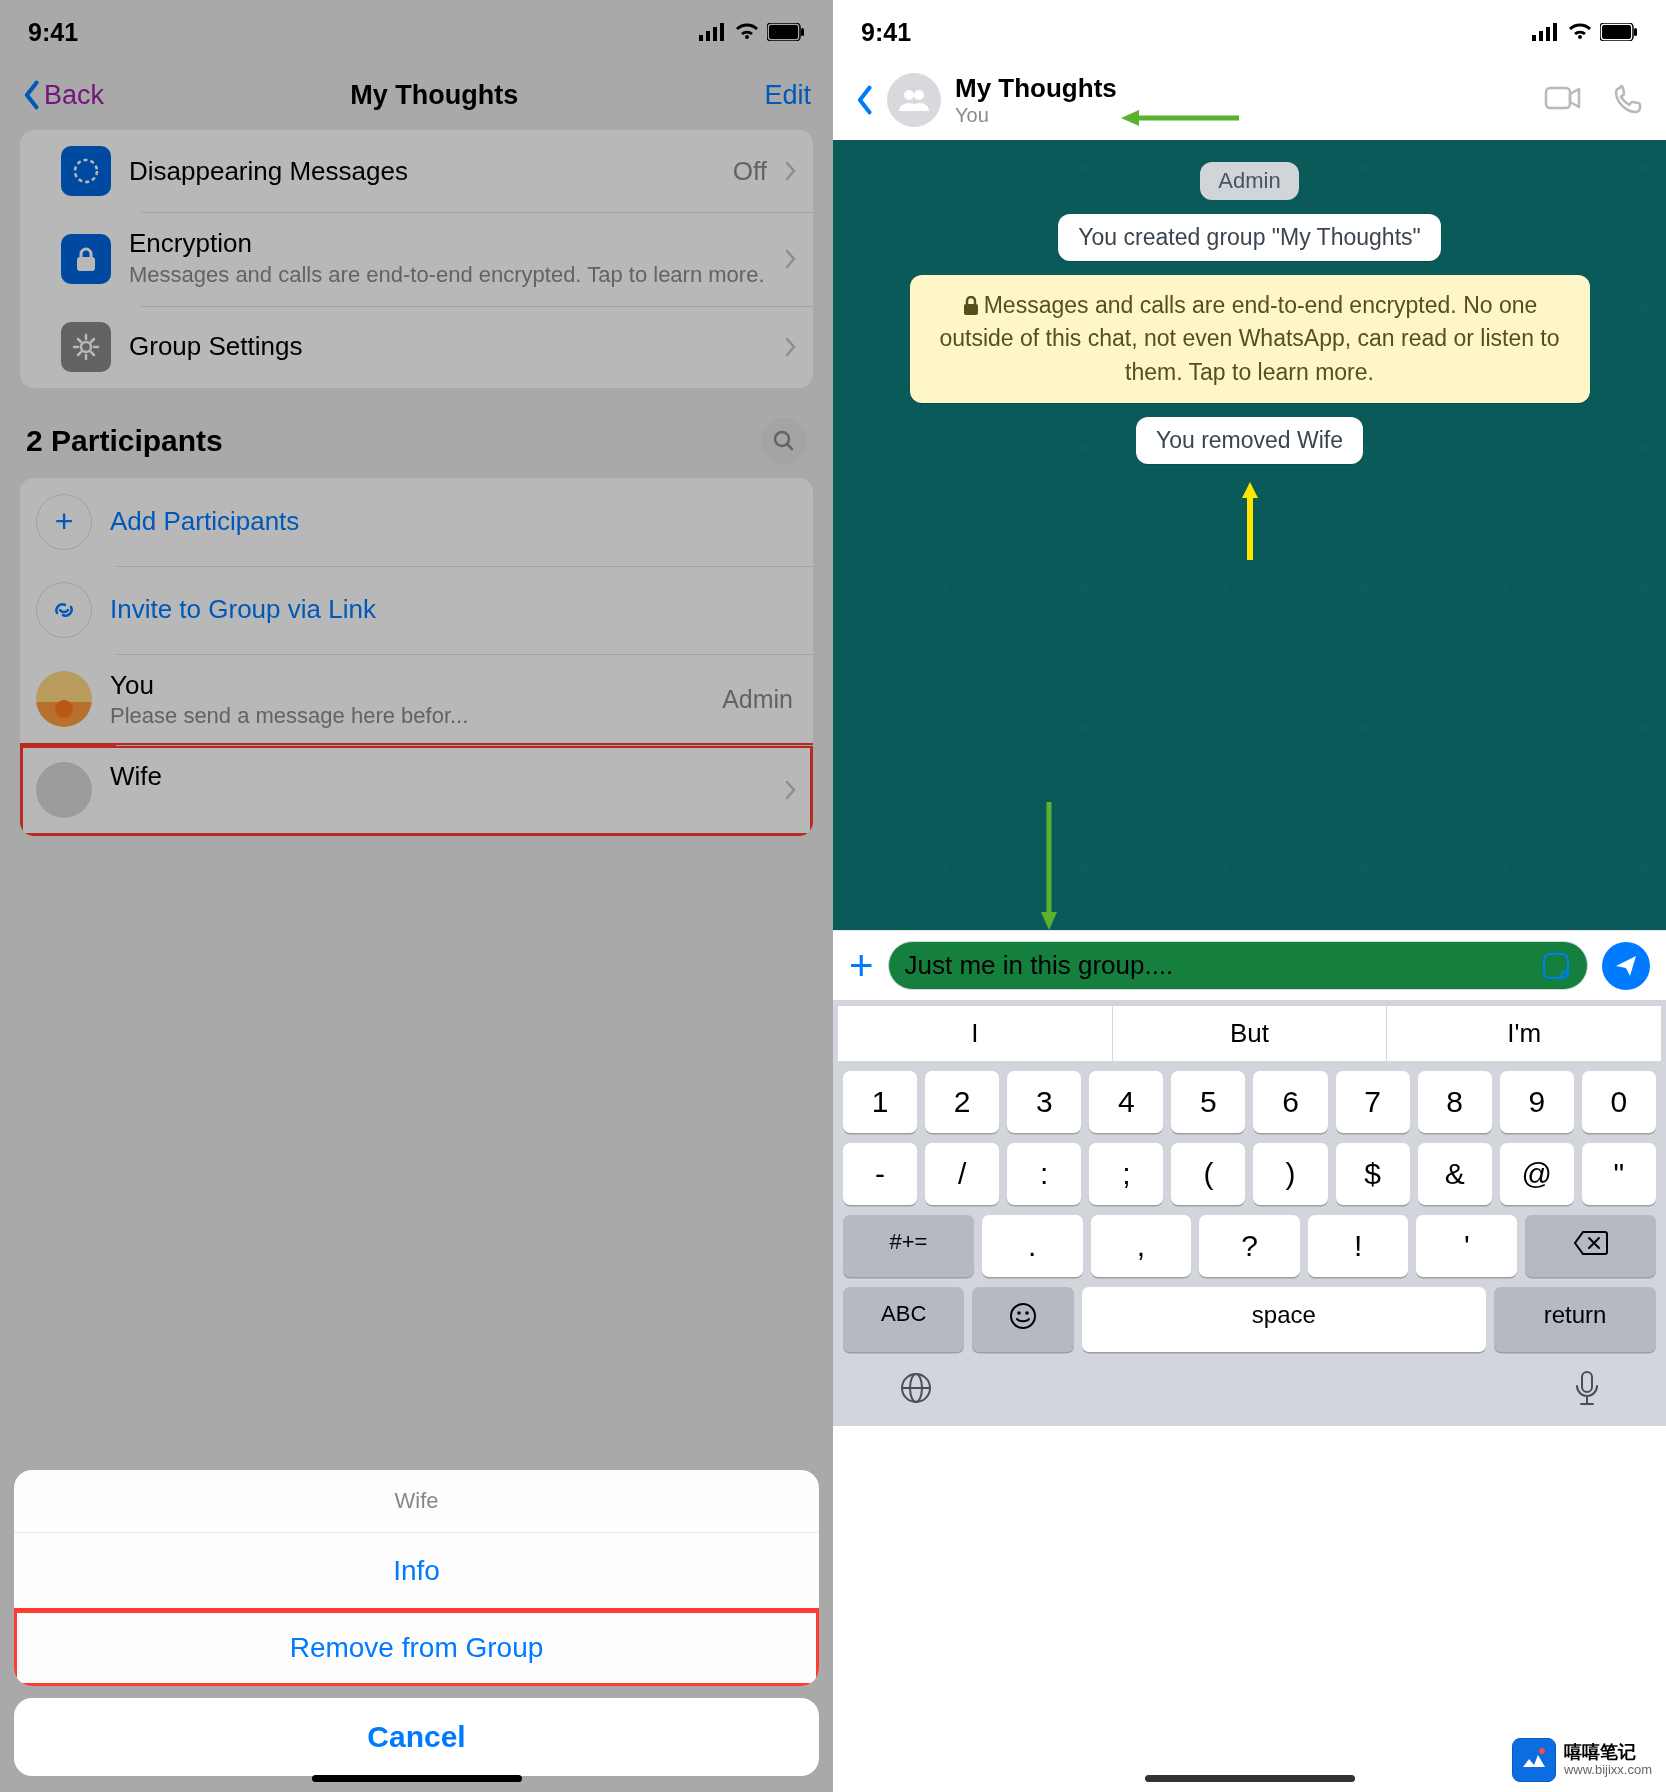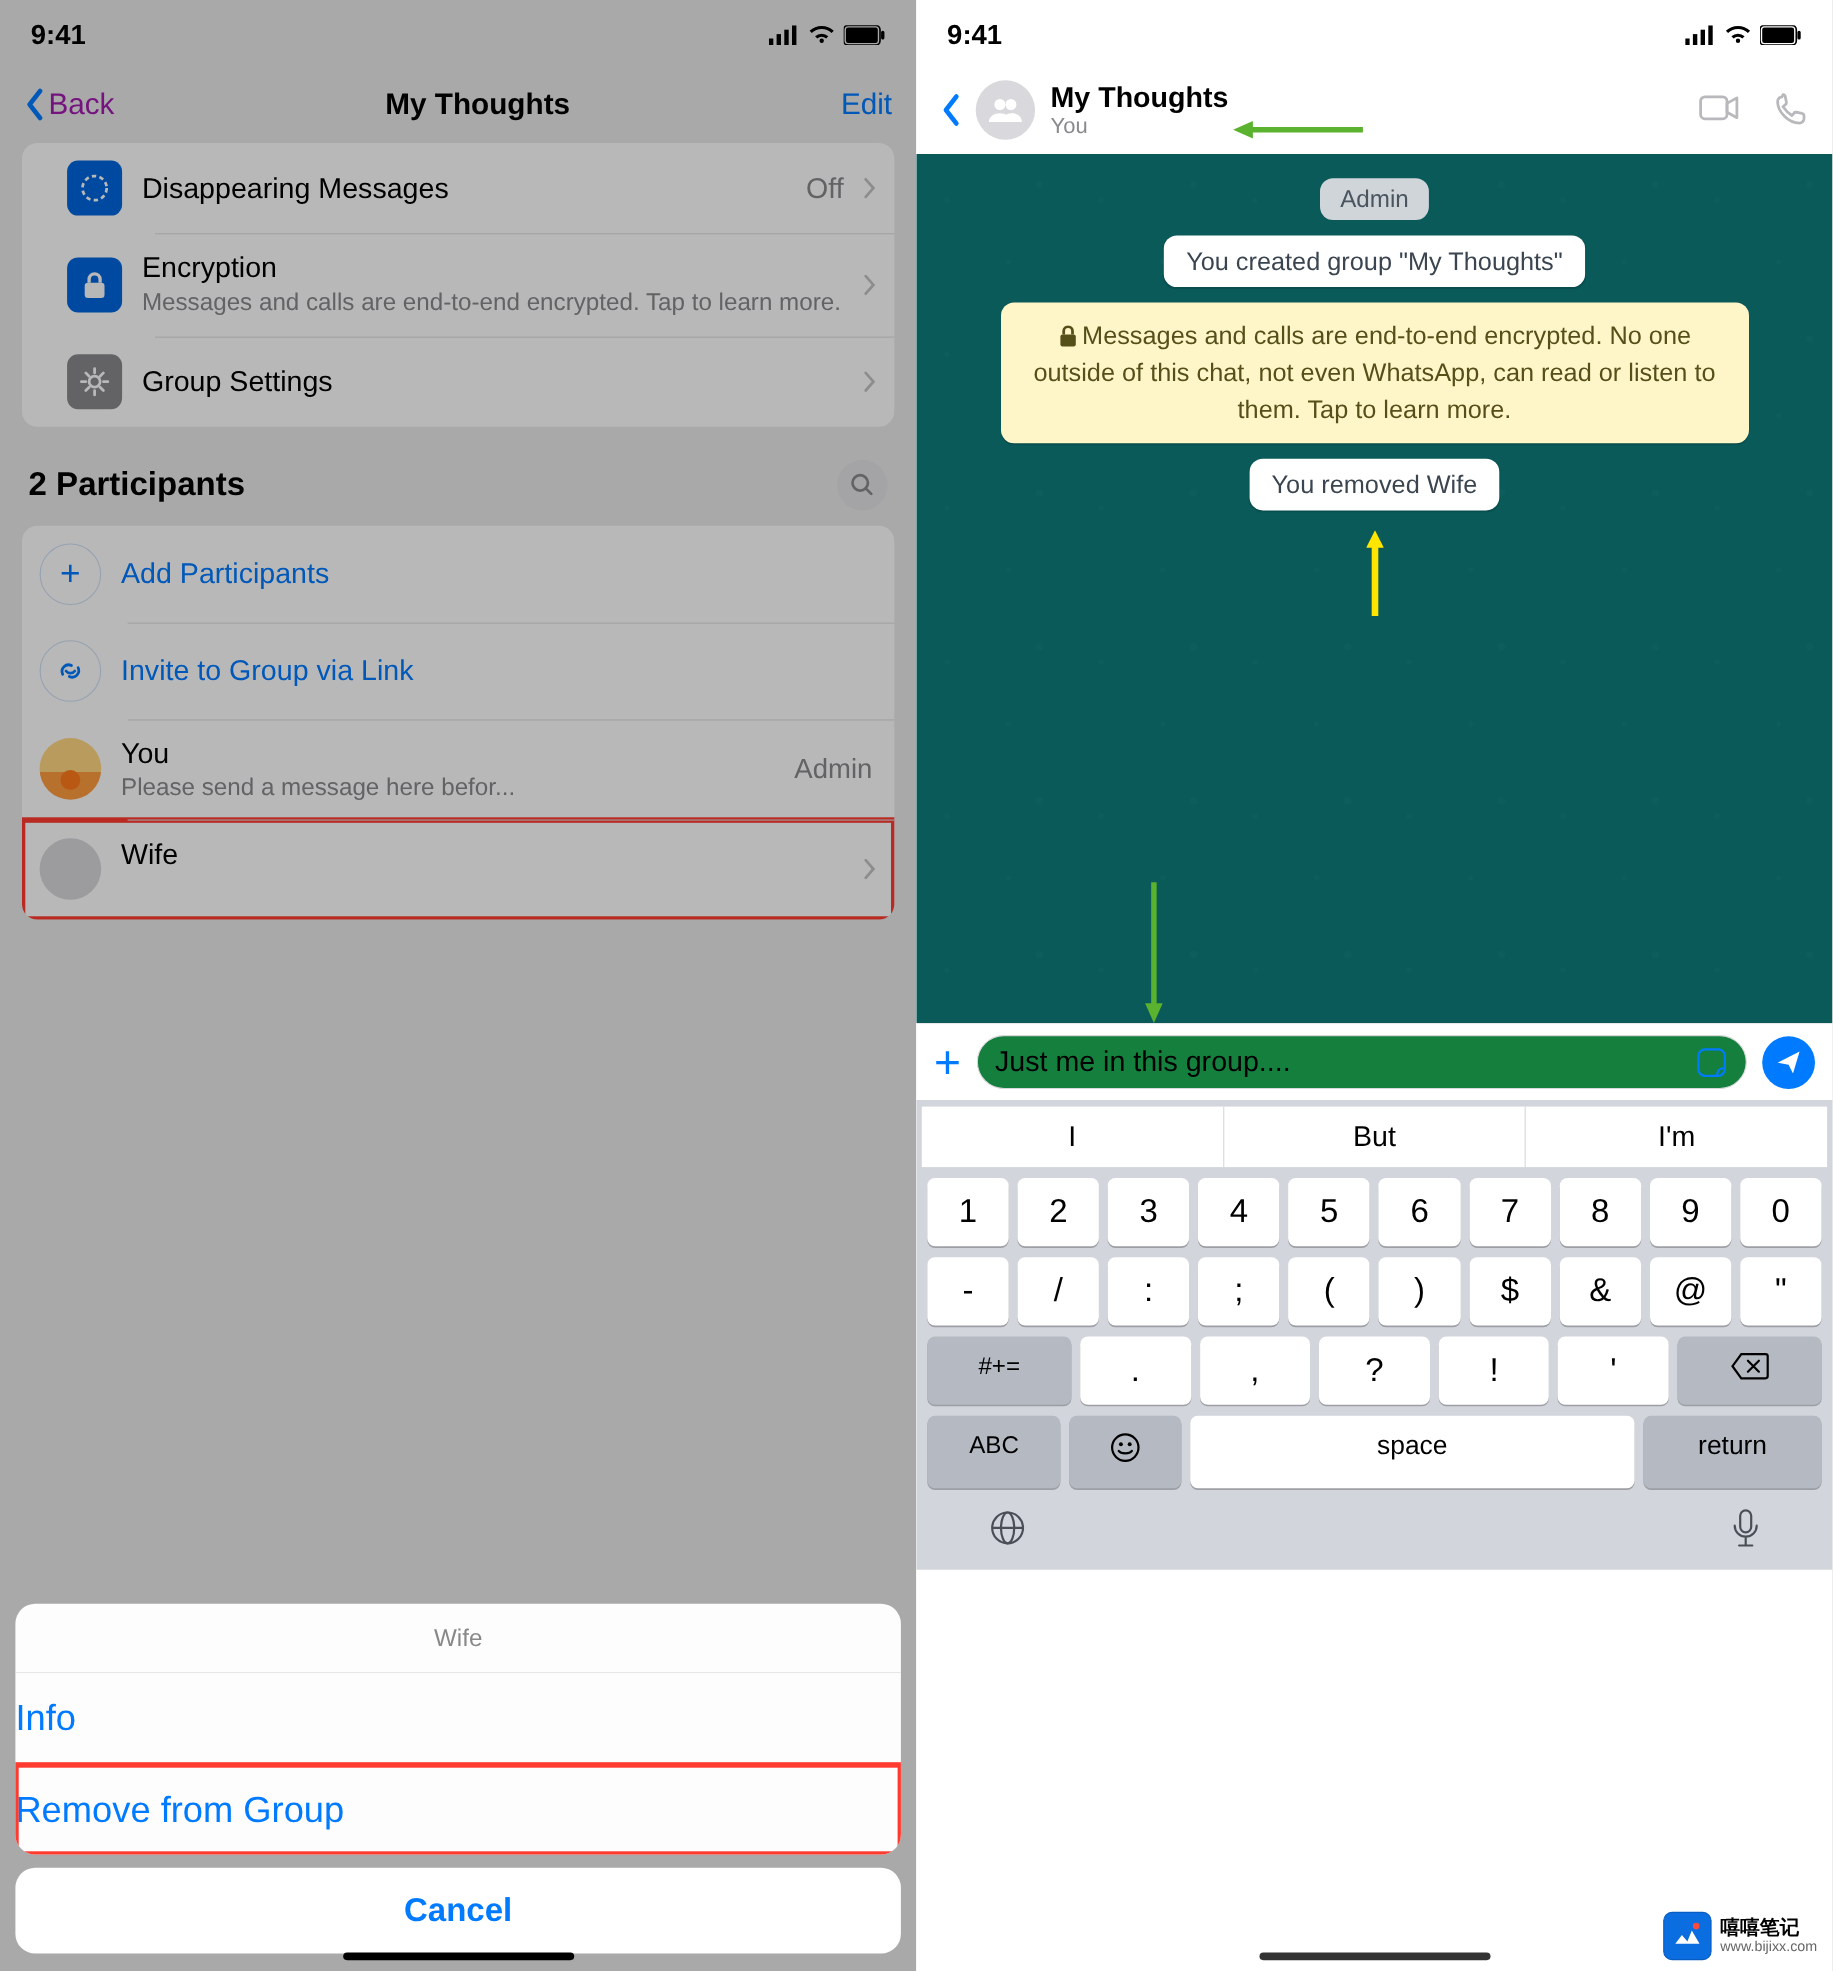--- a/index.html
+++ b/index.html
@@ -43,21 +43,21 @@
 .part-name { font-size:26px; }
 .part-sub { font-size:22px; color:#8a8a8e; margin-top:2px; }
 .admin-tag { font-size:25px; color:#8a8a8e; margin-right: 4px; margin-left: 21px; }
 
 .highlight-red { outline: 5px solid #ff3b30; outline-offset:-3px; }
 
 
 .sheet-wrap { position:absolute; left:0; right:0; bottom:0; padding: 12px 14px 16px; z-index:10; }
 .sheet-card { background:#fdfdfd; border-radius:18px; overflow:hidden; margin-bottom:12px; }
 .sheet-title { text-align:center; color:#888; font-size:22px; padding:18px 0; border-bottom:1px solid #e7e7ea; }
-.sheet-item { color:#007aff; font-size:33px; padding:22px 0; border-bottom:1px solid #e7e7ea; }
+.sheet-item { text-align:center; color:#007aff; font-size:28px; padding:22px 0; border-bottom:1px solid #e7e7ea; }
 .sheet-item:last-child { border-bottom:none; }
 .sheet-cancel { background:#fff; border-radius:18px; text-align:center; color:#007aff; font-size:30px; font-weight:600; padding:22px 0; }
 .home-indicator { position:absolute; bottom:10px; left:50%; transform:translateX(-50%); width:210px; height:7px; background:#000; border-radius:4px; z-index:20; }
 
 
 .right { background:#fff; }
 .r-header { display:flex; align-items:center; gap:14px; padding: 8px 22px; height: 80px; }
 .r-back { color:#007aff; }
 .r-avatar { width:54px; height:54px; border-radius:27px; background:#d9d9dd; display:flex; align-items:center; justify-content:center; color:#fff; }
 .r-title-wrap { flex:1; }

